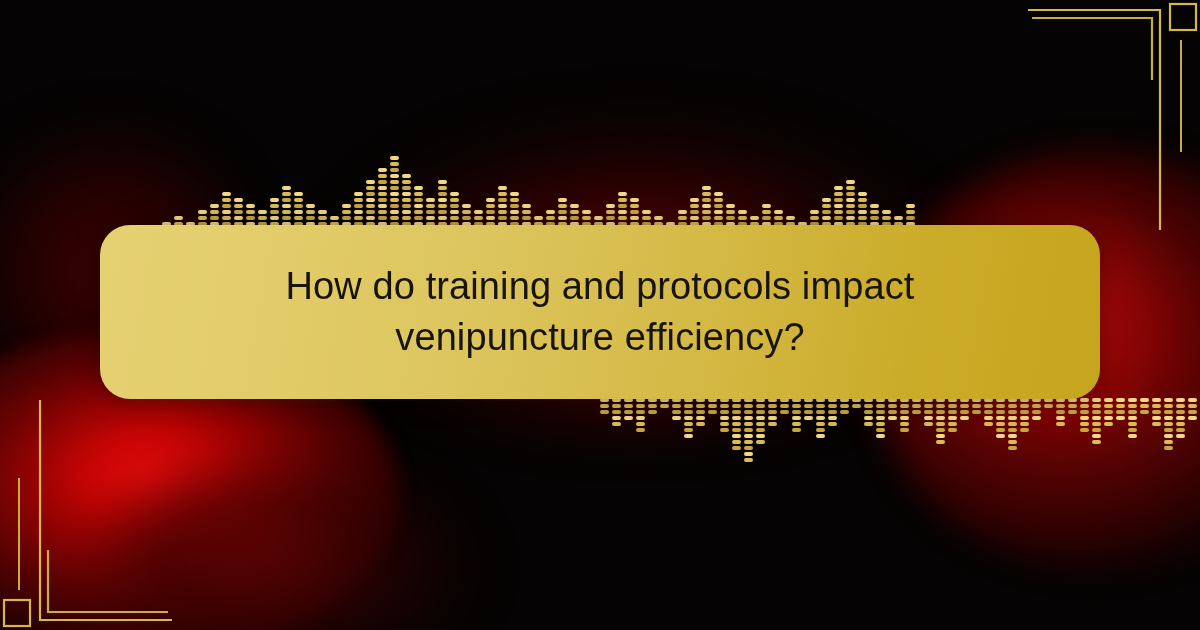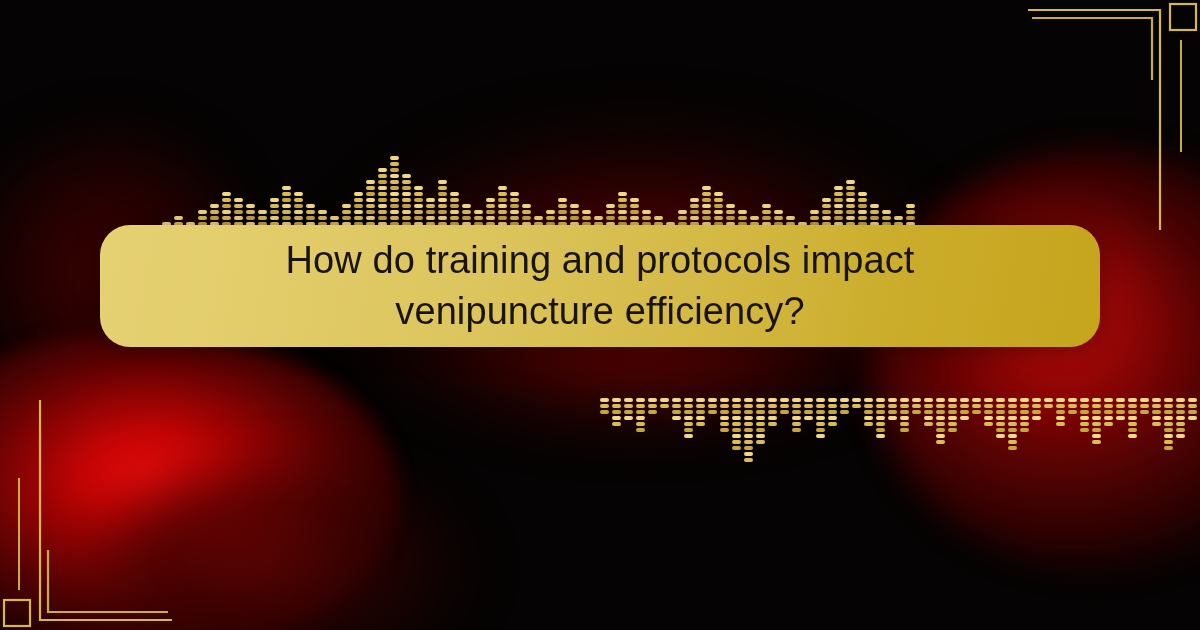--- a/index.html
+++ b/index.html
@@ -76,21 +76,21 @@
     background:#e3c867;
   }
   .seg.s1 { background:#f0d884; }
   .seg.s2 { background:#d9bc55; }
   .seg.s3 { background:#c5a63f; }
 
   
   #card {
     position:absolute;
     left:100px; top:225px;
-    width:1000px; height:122px;
+    width:1000px; height:174px;
     border-radius:30px;
     background:linear-gradient(100deg,
         #e6d173 0%, #e2cc69 18%, #dcc55d 38%, #d4b945 60%, #cbac2a 80%, #c6a51d 100%);
     box-shadow:0 2px 26px rgba(0,0,0,.35);
     display:flex; align-items:center; justify-content:center;
     z-index:5;
   }
   #card-title {
     font-size:38px;
     line-height:1.33;

